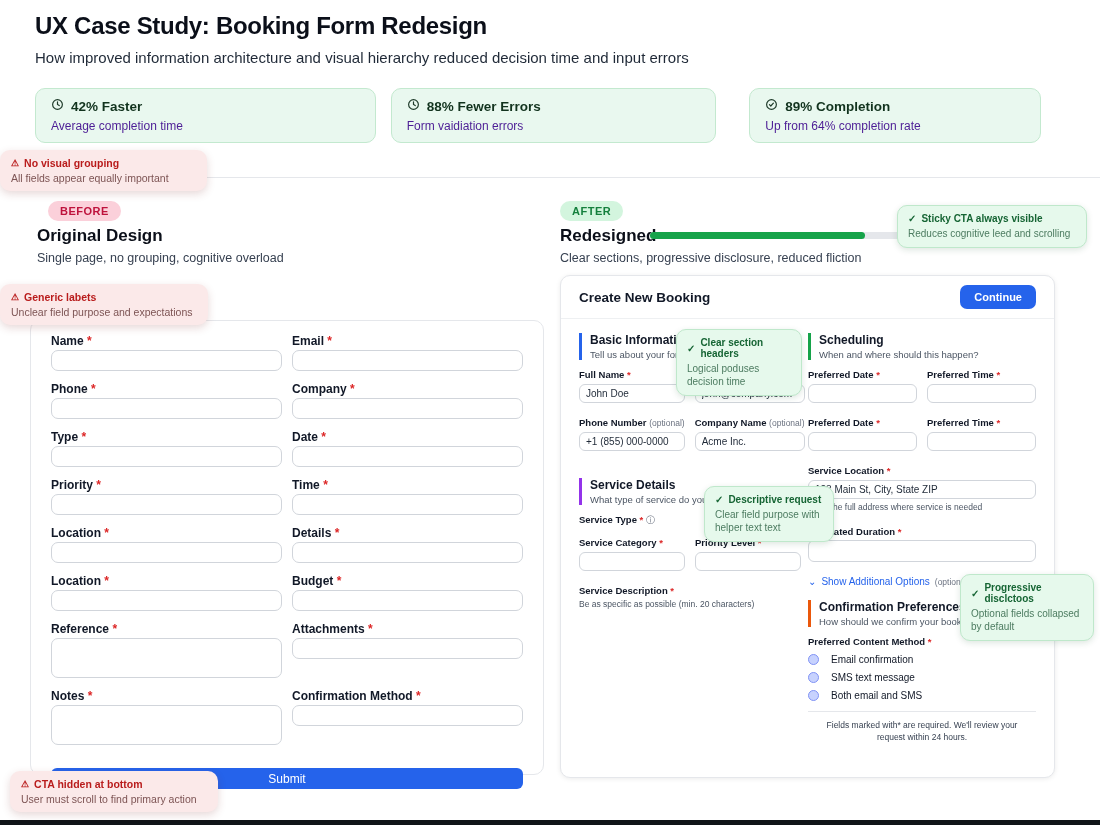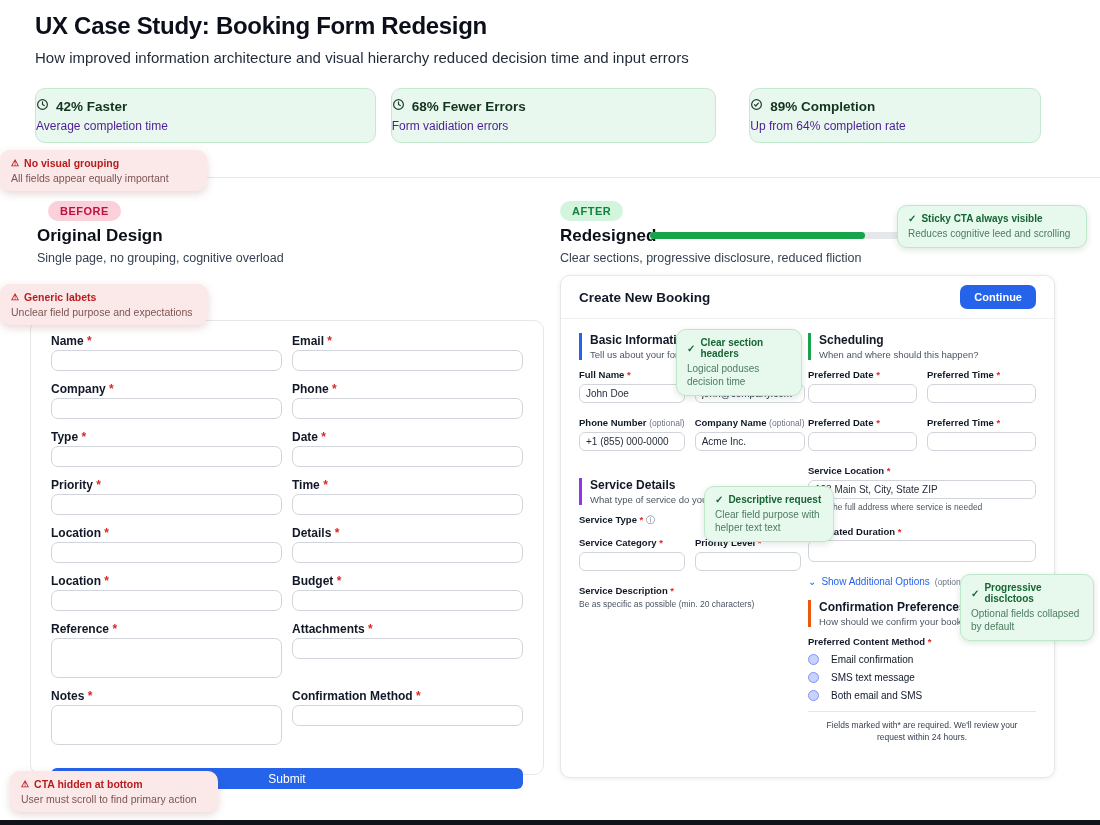--- a/index.html
+++ b/index.html
@@ -6,21 +6,21 @@
   html,body { width:1100px; height:825px; }
   body { font-family:"Liberation Sans", sans-serif; background:#fff; position:relative; overflow:hidden; color:#111827; }
 
   
   .hdr { position:absolute; left:35px; top:12px; }
   .hdr h1 { font-size:24px; font-weight:800; letter-spacing:-0.3px; color:#0b0f19; }
   .hdr .sub { font-size:15px; color:#1f2937; margin-top:9px; }
 
   
   .stats { position:absolute; left:35px; top:88px; width:1006px; display:flex; gap:15px; }
-  .stat { background:#e9f8ef; border:1px solid #c3e9cf; border-radius:10px; padding:9px 0; height:55px; }
+  .stat { background:#e9f8ef; border:1px solid #c3e9cf; border-radius:10px; padding:9px 15px; height:55px; }
   .stat:nth-child(1){ width:341px; } .stat:nth-child(2){ width:326px; margin-right:18px;} .stat:nth-child(3){ width:292px; }
   .stat .v { display:flex; align-items:center; gap:7px; font-size:13.5px; font-weight:700; color:#12331e; }
   .stat .v svg { color:#1f3b2a; }
   .stat .d { font-size:12px; color:#4c1d95; margin-top:5px; }
 
   .rule { position:absolute; left:0; top:177px; width:1100px; height:1px; background:#e5e7eb; }
 
   
   .issue { position:absolute; background:#fbe9e9; border-radius:10px; padding:7px 11px; box-shadow:0 3px 8px rgba(120,40,40,.18); z-index:5; }
   .issue .t { font-size:10.5px; font-weight:700; color:#b91c1c; display:flex; gap:5px; align-items:center; }
@@ -111,21 +111,21 @@
         <span>42% Faster</span>
       </div>
     <div class="d">Average completion time</div>
   </div>
   <div class="stat">
     <div class="v">
         <span><svg width="13" height="13" viewBox="0 0 24 24">
             <circle cx="12" cy="12" r="9" fill="none" stroke="currentColor" stroke-width="2.2"></circle>
             <path d="M12 7v5l3.2 2" stroke="currentColor" stroke-width="2.2" fill="none" stroke-linecap="round"></path>
           </svg></span>
-        <span>68% Fewer Errors</span>
+        <span>88% Fewer Errors</span>
       </div>
     <div class="d">Form vaidiation errors</div>
   </div>
   <div class="stat">
     <div class="v">
         <span><svg width="13" height="13" viewBox="0 0 24 24">
             <circle cx="12" cy="12" r="9" fill="none" stroke="currentColor" stroke-width="2.2"></circle>
             <path d="M8.2 12.3l2.5 2.5 4.8-5.2" stroke="currentColor" stroke-width="2.2" fill="none" stroke-linecap="round" stroke-linejoin="round"></path>
           </svg></span>
         <span>89% Completion</span>
@@ -188,22 +188,22 @@
 </div>
 
 <span class="pill" id="before-badge">BEFORE</span>
 <div class="colhead" id="before-head">Original Design</div>
 <div class="colsub" id="before-sub">Single page, no grouping, cognitive overload</div>
 
 <div class="before-card">
   <div class="bgrid">
     <div class="bf"><div class="bf-label"><span>Name</span> <span class="req">*</span></div><input class="binput" style=""></div>
     <div class="bf"><div class="bf-label"><span>Email</span> <span class="req">*</span></div><input class="binput" style=""></div>
+    <div class="bf"><div class="bf-label"><span>Phone</span> <span class="req">*</span></div><input class="binput" style=""></div>
     <div class="bf"><div class="bf-label"><span>Company</span> <span class="req">*</span></div><input class="binput" style=""></div>
-    <div class="bf"><div class="bf-label"><span>Phone</span> <span class="req">*</span></div><input class="binput" style=""></div>
     <div class="bf"><div class="bf-label"><span>Type</span> <span class="req">*</span></div><input class="binput" style=""></div>
     <div class="bf"><div class="bf-label"><span>Date</span> <span class="req">*</span></div><input class="binput" style=""></div>
     <div class="bf"><div class="bf-label"><span>Priority</span> <span class="req">*</span></div><input class="binput" style=""></div>
     <div class="bf"><div class="bf-label"><span>Time</span> <span class="req">*</span></div><input class="binput" style=""></div>
     <div class="bf"><div class="bf-label"><span>Location</span> <span class="req">*</span></div><input class="binput" style=""></div>
     <div class="bf"><div class="bf-label"><span>Details</span> <span class="req">*</span></div><input class="binput" style=""></div>
     <div class="bf"><div class="bf-label"><span>Location</span> <span class="req">*</span></div><input class="binput" style=""></div>
     <div class="bf"><div class="bf-label"><span>Budget</span> <span class="req">*</span></div><input class="binput" style=""></div>
     <div class="bf tall"><div class="bf-label"><span>Reference</span> <span class="req">*</span></div><input class="binput" style=""></div>
     <div class="bf"><div class="bf-label"><span>Attachments</span> <span class="req">*</span></div><input class="binput" style=""></div>

